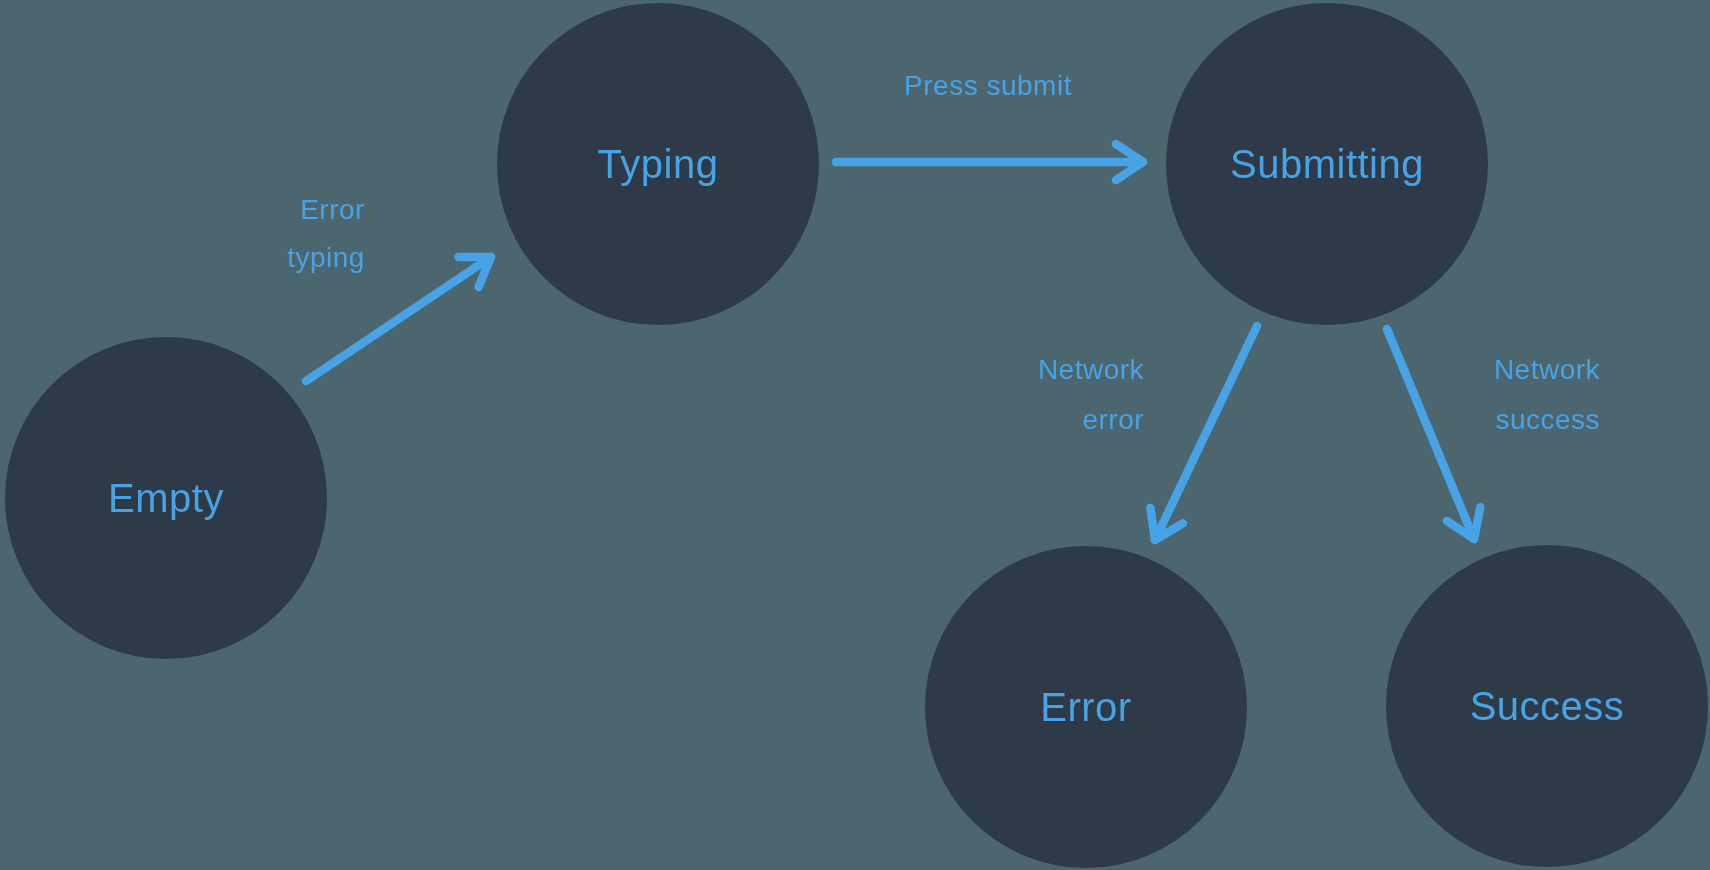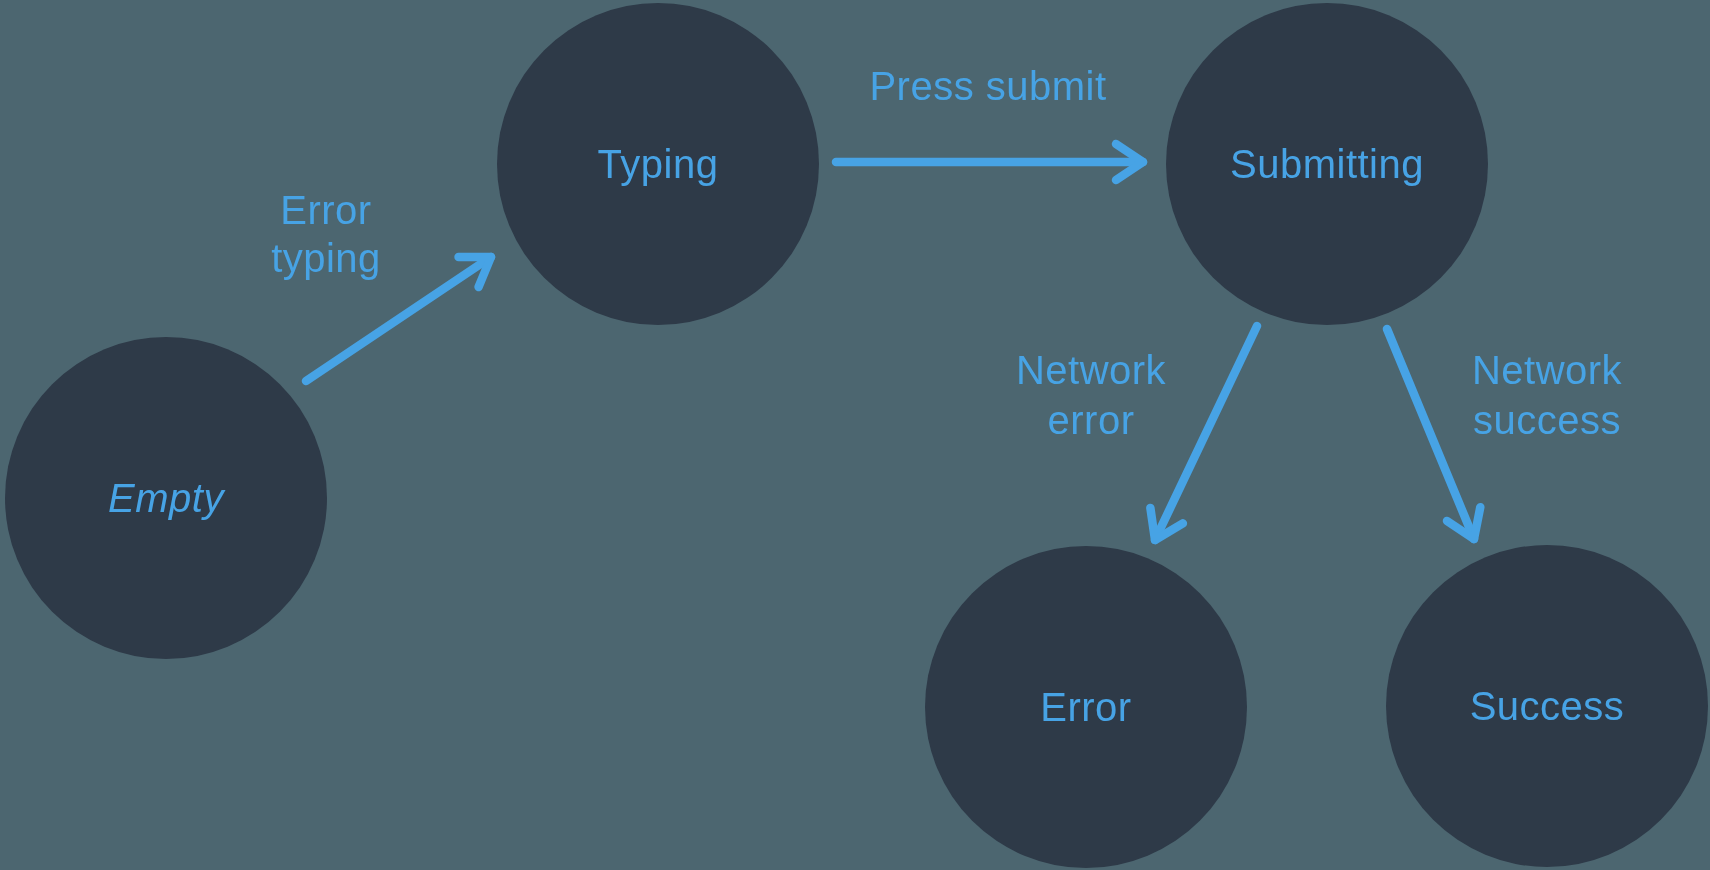--- a/index.html
+++ b/index.html
@@ -36,34 +36,34 @@
     align-items: center;
     justify-content: center;
   }
   .node-label {
     color: #47A3E5;
     font-size: 40px;
     font-weight: 500;
     letter-spacing: 0.5px;
     white-space: nowrap;
   }
-  .node-empty      { left: 5px;    top: 337px; font-style: italic; }
+  .node-empty      { left: 5px;    top: 337px; }
   .node-typing     { left: 497px;  top: 3px;   }
   .node-submitting { left: 1166px; top: 3px;   }
   .node-error      { left: 925px;  top: 546px; }
   .node-success    { left: 1386px; top: 545px; }
 
   .edge-label {
     position: absolute;
     transform: translateX(-50%);
     color: #47A3E5;
-    font-size: 40px;
+    font-size: 28px;
     font-weight: 500;
     letter-spacing: 0.5px;
-    text-align: center;
+    text-align: right;
     white-space: nowrap;
   }
   .edge-label span { display: block; }
   .lbl-start-typing    { left: 326px;  top: 186px; line-height: 48px; }
   .lbl-press-submit    { left: 988px;  top: 62px;  line-height: 48px; }
   .lbl-network-error   { left: 1091px; top: 345px; line-height: 50px; }
   .lbl-network-success { left: 1547px; top: 345px; line-height: 50px; }
 </style>
 </head>
 <body>

